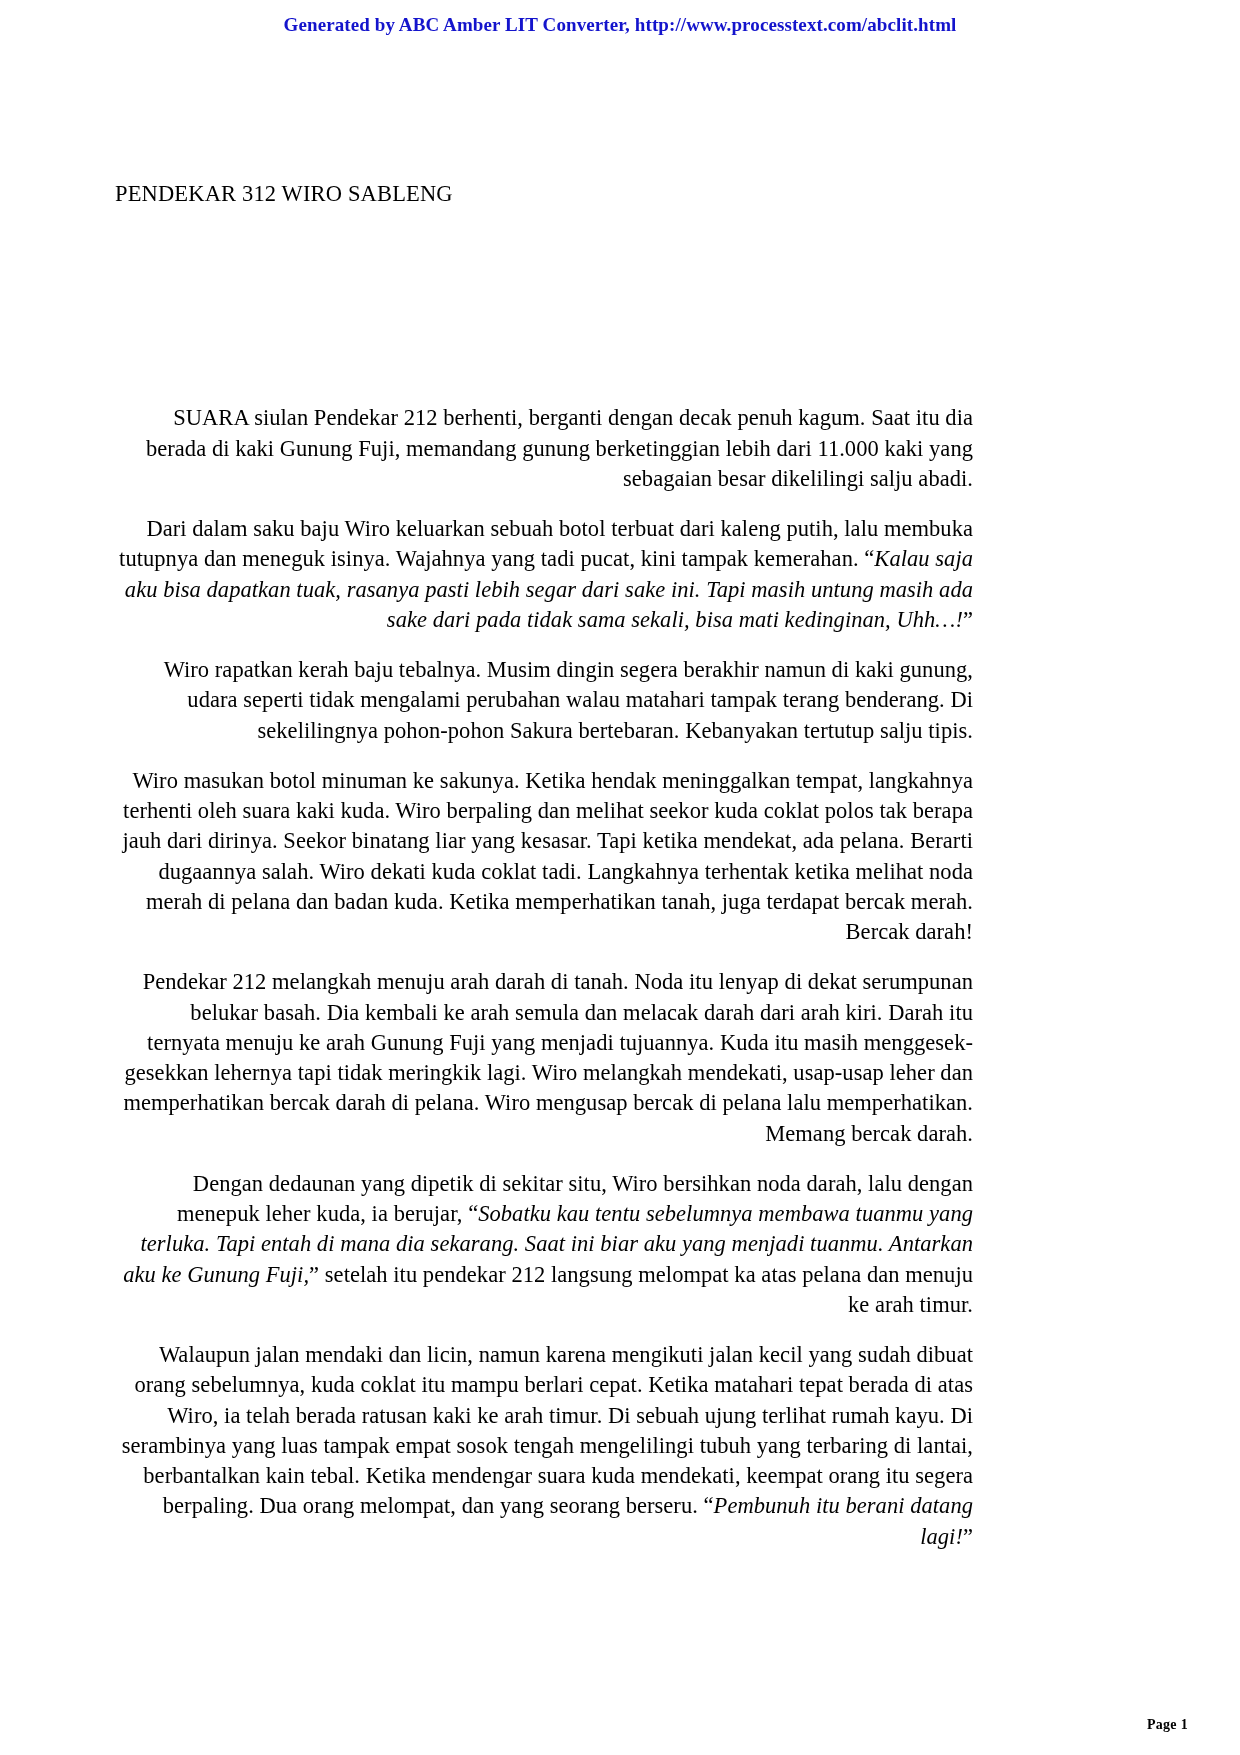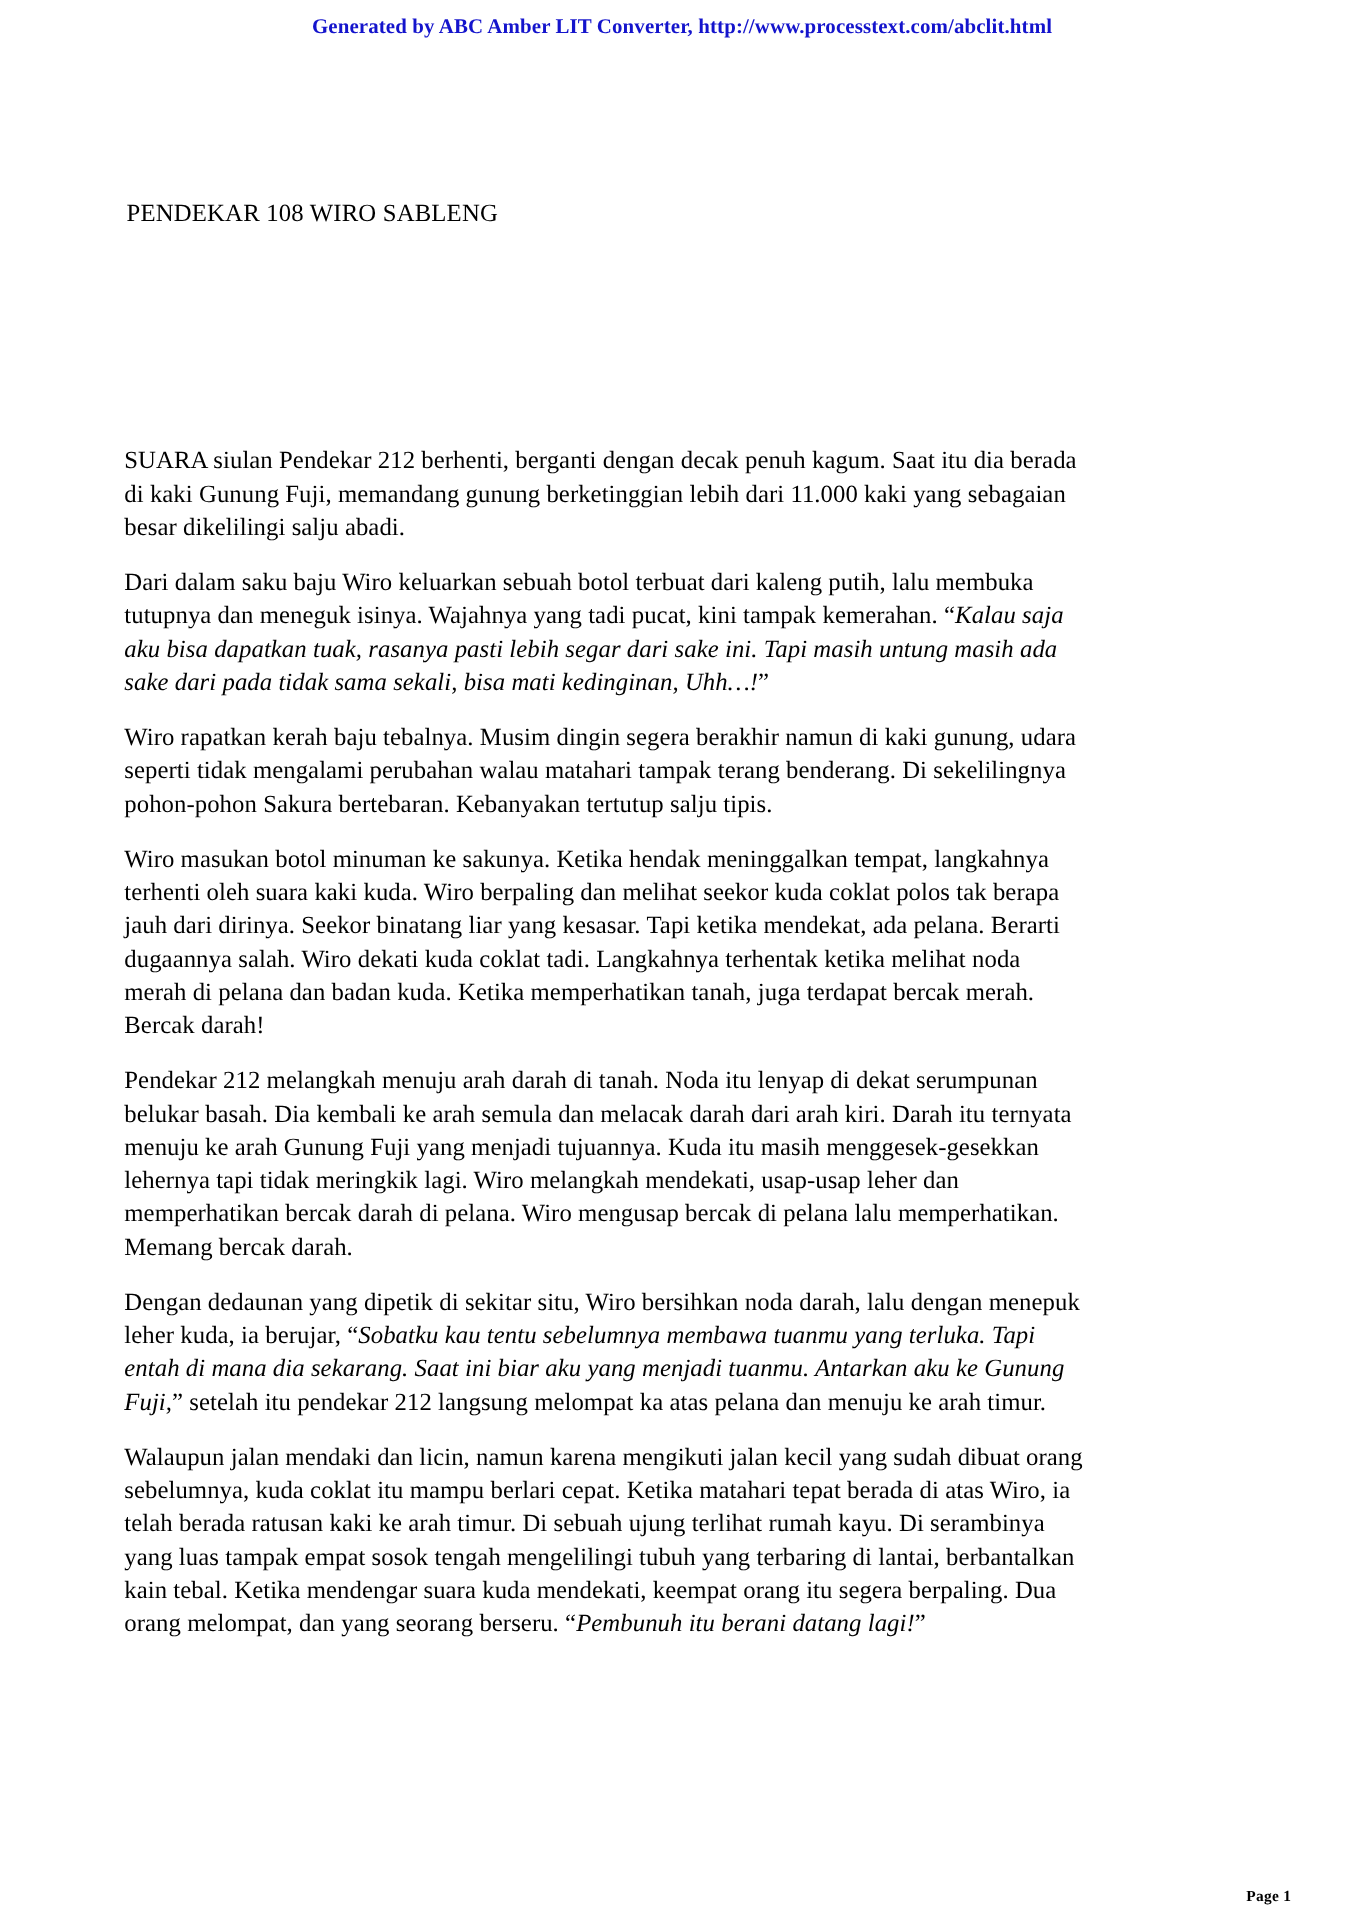--- a/index.html
+++ b/index.html
@@ -43,50 +43,50 @@
   }
   .title-gap {
     height: 26px;
   }
   .spacer-big {
     height: 170px;
   }
   p.para {
     font-size: 22.5px;
     line-height: 1.345;
-    margin: 0 0 20px 0;
-    text-align: left;
+    margin: 0 16px 20px 0;
+    text-align: right;
     letter-spacing: 0.05px;
   }
   i.q {
     font-style: italic;
   }
   .page-num {
     position: absolute;
-    right: 66px;
+    right: 52px;
     bottom: 22px;
     font-family: "Liberation Serif", serif;
     font-weight: bold;
     font-size: 14px;
     color: #000000;
     letter-spacing: 0.3px;
   }
 </style>
 </head>
 <body>
 
 <div class="page">
 
   <div class="gen-header">
     <span>Generated by ABC Amber LIT Converter, http://www.processtext.com/abclit.html</span>
   </div>
 
   <div class="body-area">
 
-    <div class="title-line">PENDEKAR 108 WIRO SABLENG</div>
+    <div class="title-line">PENDEKAR 312 WIRO SABLENG</div>
     <div class="title-gap"></div>
 
     <div class="spacer-big"></div>
 
     <p class="para"> SUARA siulan Pendekar 212 berhenti, berganti dengan decak penuh kagum. Saat itu dia berada di kaki Gunung Fuji, memandang gunung berketinggian lebih dari 11.000 kaki yang sebagaian besar dikelilingi salju abadi.</p>
 
     <p class="para">
       <span> Dari dalam saku baju Wiro keluarkan sebuah botol terbuat dari kaleng putih, lalu membuka tutupnya dan meneguk isinya. Wajahnya yang tadi pucat, kini tampak kemerahan. “</span><i class="q">Kalau saja aku bisa dapatkan tuak, rasanya pasti lebih segar dari sake ini. Tapi masih untung masih ada sake dari pada tidak sama sekali, bisa mati kedinginan, Uhh…!</i><span>”</span>
     </p>
 

